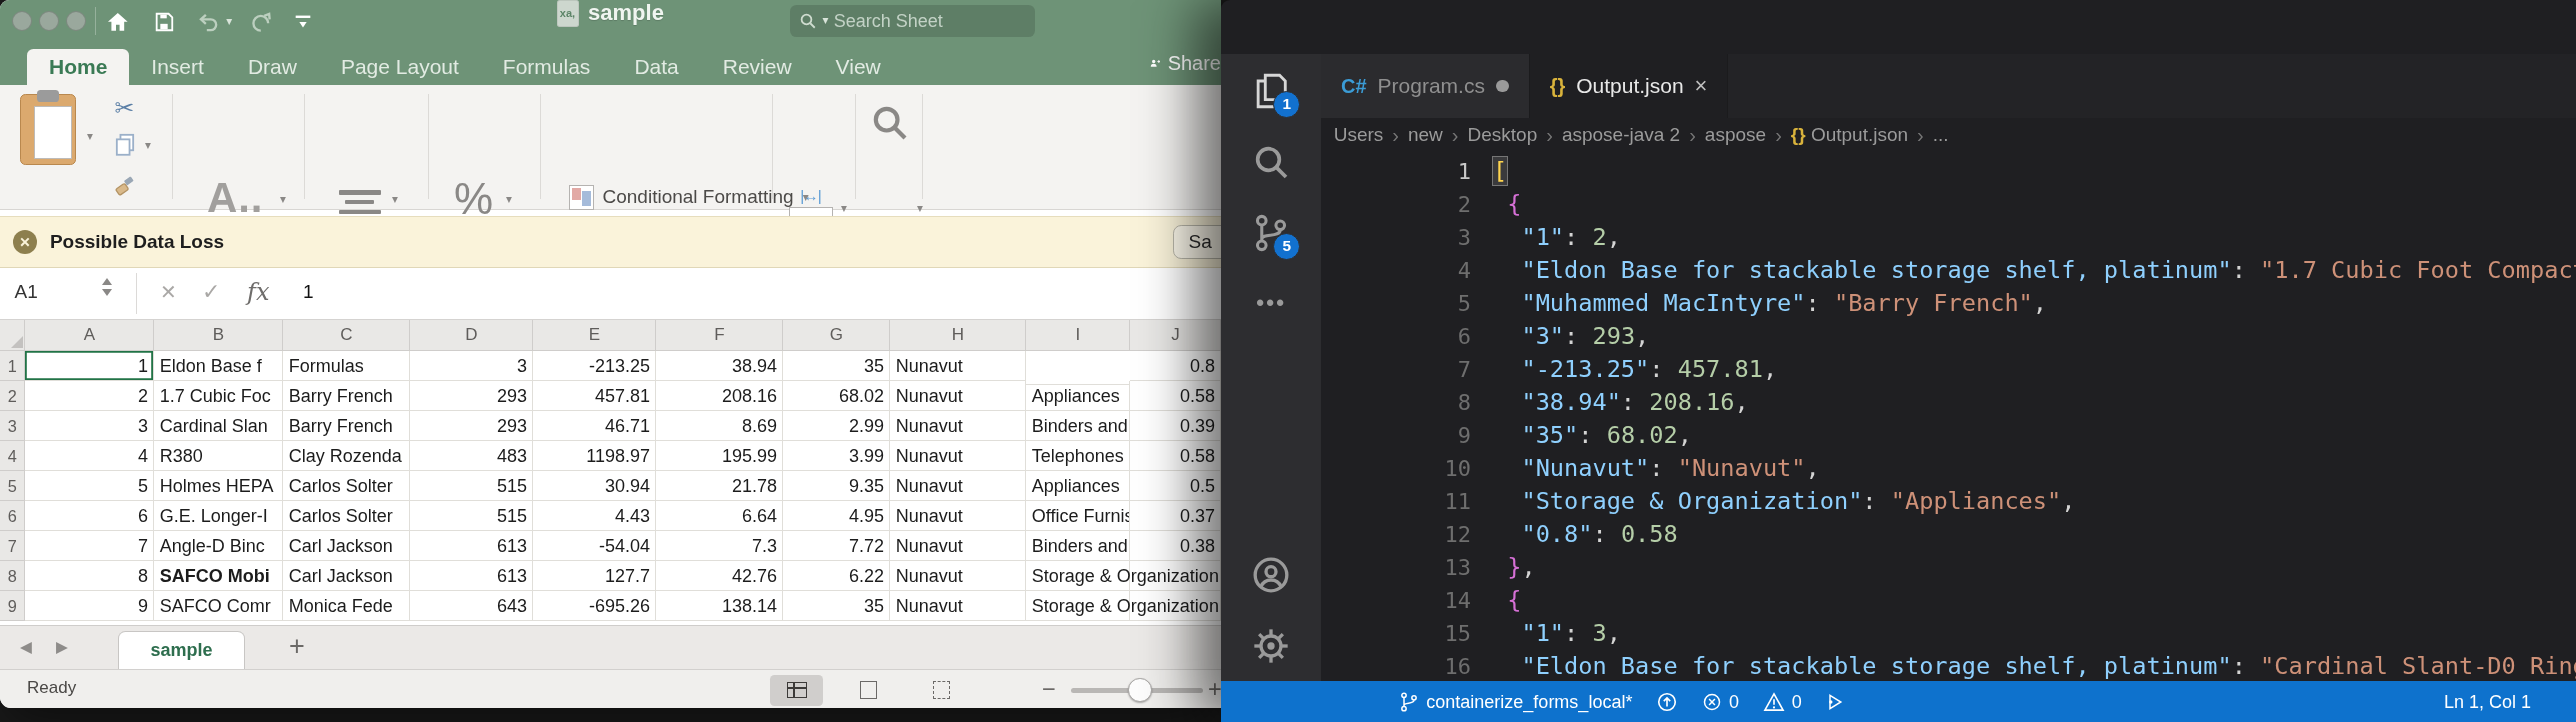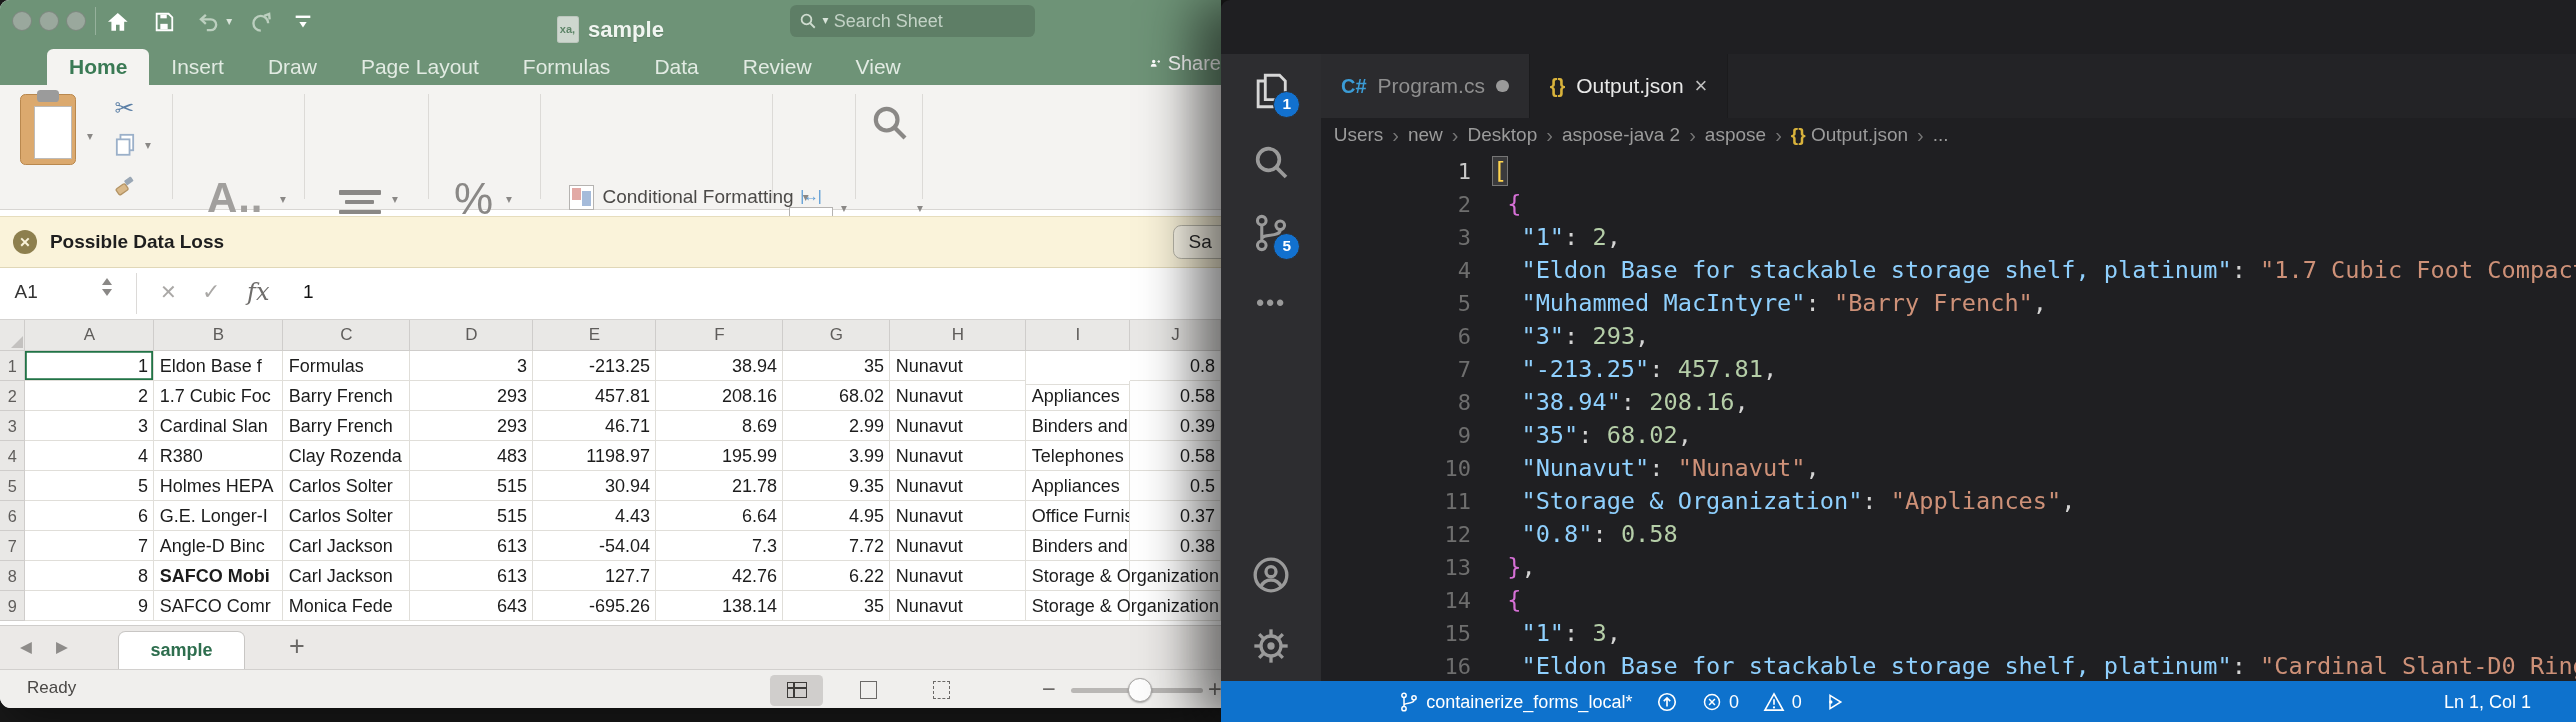--- a/index.html
+++ b/index.html
@@ -17,31 +17,31 @@
   .xl { position:absolute; left:0; top:0; width:1221px; height:708px; background:#fff;
         border-radius:9px 0 0 11px; overflow:hidden; box-shadow:0 18px 54px rgba(0,0,0,.5); z-index:1; }
   .xl-head { position:absolute; left:0; top:0; right:0; height:85px; background:#6e9377; }
   .xl-titlebar { position:absolute; left:0; top:0; right:0; height:43px; }
   .tl { position:absolute; top:11px; width:20px; height:20px; border-radius:50%; background:#9aa89d; border:0.9px solid rgba(0,0,0,.18); }
   .tl.r { left:11.8px; } .tl.y { left:39px; } .tl.g { left:66px; }
   .xl-sep { position:absolute; left:95px; top:7.3px; width:0.9px; height:28px; background:rgba(255,255,255,.28); }
   .xl-tbicon { position:absolute; top:8.2px; width:27px; height:27px; display:flex; align-items:center; justify-content:center; }
   .xl-tbicon svg { display:block; }
   .caret { font-size:11.8px; color:#d9e4da; line-height:1; }
-  .xl-title-wrap { position:absolute; left:0; right:0; top:0; height:43px; display:flex; align-items:flex-end; justify-content:center; gap:9px; pointer-events:none; }
+  .xl-title-wrap { position:absolute; left:0; right:0; top:0; height:43px; display:flex; align-items:flex-start; justify-content:center; gap:9px; pointer-events:none; }
   .xl-doc { width:22px; height:27px; background:#cdd7ce; border-radius:2.7px; position:relative; box-shadow:inset 0 0 0 0.9px rgba(0,0,0,.08); }
   .xl-doc span { position:absolute; left:2.7px; top:7.3px; font-size:11px; color:#5d8568; font-weight:bold; }
   .xl-title { font-size:22px; font-weight:bold; color:#f0f5f0; text-shadow:0 0.9px 0.9px rgba(0,0,0,.15); }
   .xl-search { position:absolute; left:790px; top:5.4px; width:245px; height:32px; background:rgba(0,0,0,.14); border-radius:6.4px;
                display:flex; align-items:center; padding:0 9px; gap:5.4px; }
   .xl-search input { border:none; outline:none; background:transparent; color:#dfe8df; font-size:18px; width:172px; font-family:"Liberation Sans",sans-serif; }
   .xl-search input::placeholder { color:#c3d2c6; }
   .xl-tabs { position:absolute; left:27px; bottom:0; height:43px; display:flex; align-items:flex-end; gap:0; }
   .xl-tab { height:36px; padding:0 22px; display:flex; align-items:center; font-size:21px; color:#e2ebe3; border-radius:6.4px 6.4px 0 0; }
-  .xl-tab.active { background:#f4f3f1; color:#3a7a55; font-weight:bold;margin-left:20px; }
+  .xl-tab.active { background:#f4f3f1; color:#3a7a55; font-weight:bold; }
   .xl-share { position:absolute; right:0; bottom:5.4px; width:71px; height:33px; overflow:hidden; display:flex; align-items:center; gap:7.3px; color:#fff; font-size:20px; }
 
   
   .xl-ribbon { position:absolute; left:0; top:85px; right:0; height:125px; background:#f4f3f1; border-bottom:0.9px solid #d8d6d3; }
   .rdiv { position:absolute; top:9px; width:0.9px; height:105px; background:#dcdad7; }
   .rlabel { position:absolute; font-size:17px; color:#6b6967; }
   .rcaret { position:absolute; font-size:11.8px; color:#8a8886; }
   .clipboard { position:absolute; left:20px; top:9px; width:56px; height:71px; background:#dba96e; border-radius:5.4px; border:0.9px solid #b9884e; }
   .clipboard .clip { position:absolute; left:16.3px; top:-5.4px; width:22px; height:12.7px; background:#9b9b9b; border-radius:3.6px; }
   .clipboard .page { position:absolute; left:12.7px; top:11px; width:38px; height:53px; background:#fff; border:0.9px solid #bdbbb9; }

